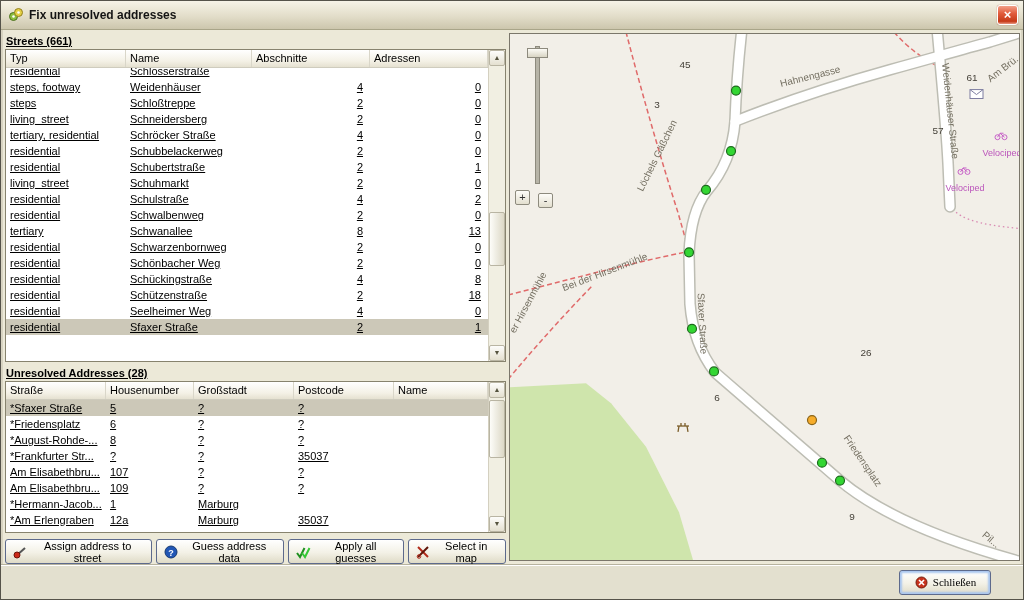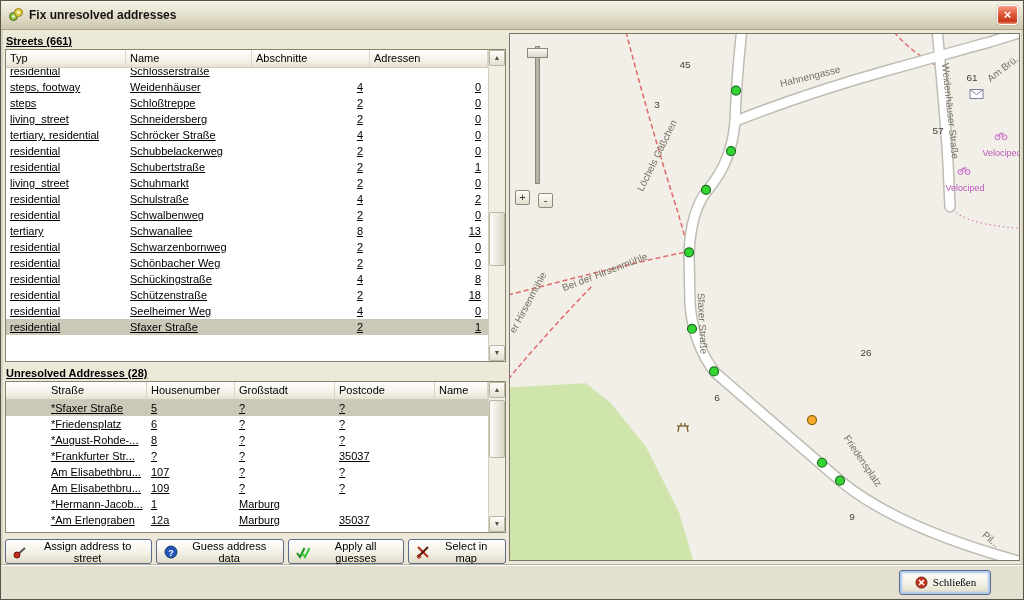--- a/index.html
+++ b/index.html
@@ -32,21 +32,21 @@
   .gclip{position:absolute;left:0;right:17px;top:18px;bottom:0;overflow:hidden;}
   .streets-grid .gbody{margin-top:-5px;}
   .trow{display:flex;height:16px;line-height:16px;font-size:11px;background:#fff;text-decoration:underline;}
   .trow.selected{background:#ccc8b8;}
   .tcell{box-sizing:border-box;padding:0 4px;overflow:hidden;white-space:nowrap;}
   .streets-grid .c0{flex:0 0 120px;}
   .streets-grid .c1{flex:0 0 126px;}
   .streets-grid .c2{flex:0 0 118px;}
   .streets-grid .c3{flex:1;min-width:0;}
   .streets-grid .gbody .c2,.streets-grid .gbody .c3{text-align:right;padding-right:7px;}
-  .addr-grid .c0{flex:0 0 100px;margin-left:41px;}
+  .addr-grid .c0{flex:0 0 100px;}
   .addr-grid .c1{flex:0 0 88px;}
   .addr-grid .c2{flex:0 0 100px;}
   .addr-grid .c3{flex:0 0 100px;}
   .addr-grid .c4{flex:1;min-width:0;}
   
   .vscroll{position:absolute;top:0;right:0;bottom:0;width:17px;background:#f1efe2;
            border-left:1px solid #d4d0c0;display:flex;flex-direction:column;box-sizing:border-box;}
   .sb-btn{flex:0 0 16px;height:16px;box-sizing:border-box;border:1px solid #b9b5a3;border-radius:2px;
           background:linear-gradient(180deg,#fdfdfb,#e4e0d0);font-size:7px;color:#55533f;
           text-align:center;line-height:14px;}

